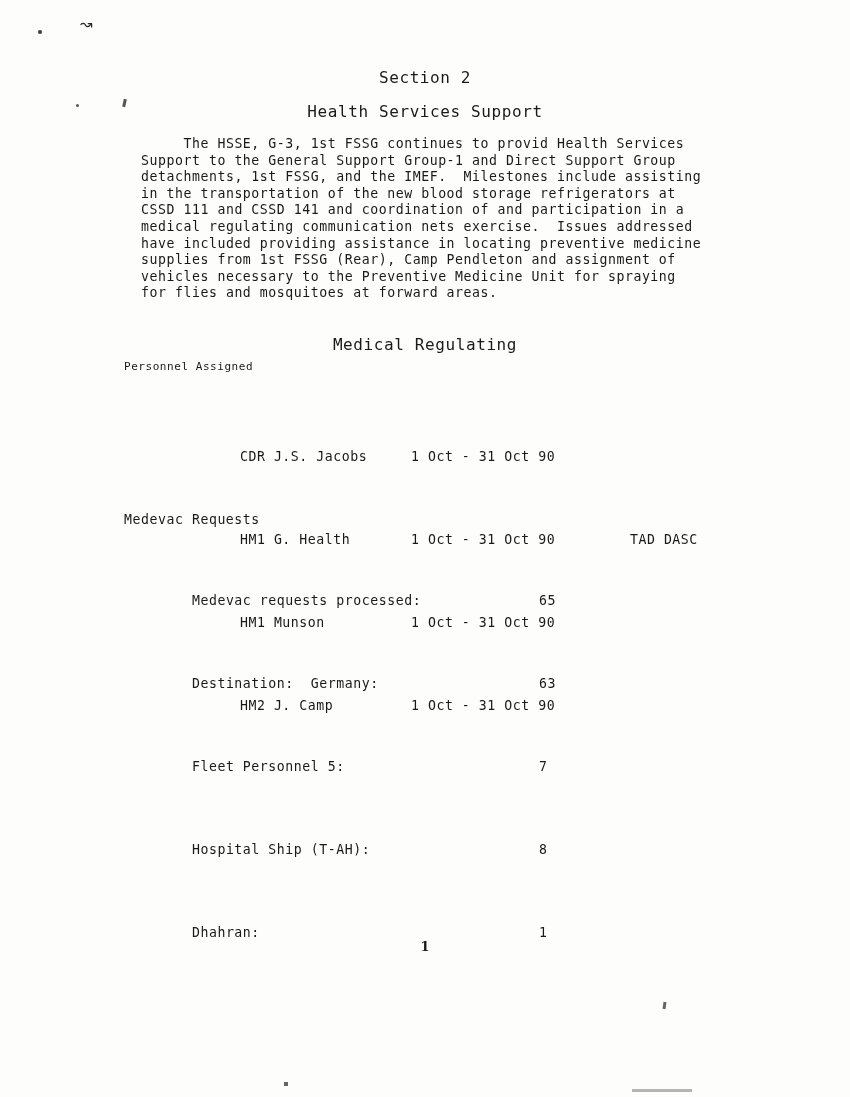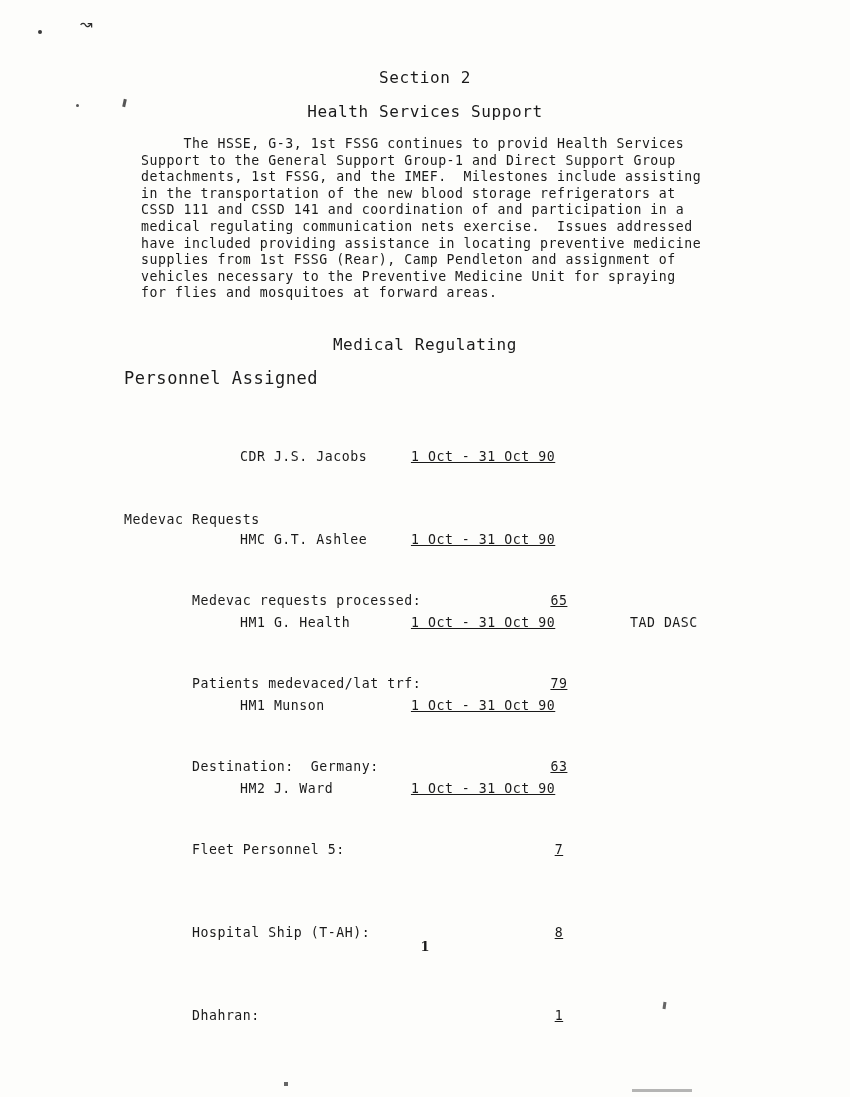--- a/index.html
+++ b/index.html
@@ -122,22 +122,22 @@
   }
   .title-medreg {
     position: absolute;
     left: 0;
     top: 335px;
     width: 850px;
   }
   .heading-personnel {
     position: absolute;
     left: 124px;
-    top: 368px;
-    font-size: 17px;
+    top: 360px;
+    font-size: 11px;
     letter-spacing: 0.55px;
     white-space: pre;
   }
   .personnel-table {
     position: absolute;
     left: 124px;
     top: 399px;
     font-size: 13.2px;
     line-height: 16.6px;
     letter-spacing: 0.55px;
@@ -146,21 +146,20 @@
   .prow { display: block; }
   .pname {
     display: inline-block;
     width: 219px;
     padding-left: 48px;
     box-sizing: border-box;
   }
   .pdates {
     display: inline-block;
     width: 219px;
-    text-decoration: underline;
   }
   .pnote {
     display: inline-block;
     text-align: center;
   }
   .heading-medevac {
     position: absolute;
     left: 124px;
     top: 512px;
     font-size: 13.2px;
@@ -177,23 +176,22 @@
     white-space: pre;
   }
   .mrow { display: block; }
   .mlabel {
     display: inline-block;
     width: 335px;
   }
   .mvalue {
     display: inline-block;
     width: 40px;
-    text-align: center;
+    text-align: left;
     padding-left: 12px;
-    text-decoration: underline;
   }
   .page-number {
     position: absolute;
     left: 0;
     top: 939px;
     width: 850px;
     text-align: center;
     font-family: "DejaVu Serif", "Liberation Serif", serif;
     font-weight: bold;
     font-size: 13px;
@@ -231,41 +229,35 @@
 
     <div class="centered title-medreg">Medical Regulating</div>
 
     <div class="heading-personnel">Personnel Assigned</div>
 
     <div class="personnel-table">
       <div class="prow">
         <span class="pname">CDR J.S. Jacobs</span><span class="pdates">1 Oct - 31 Oct 90</span><span class="pnote"></span>
       </div>
       <div class="prow">
-        <span class="pname">HMC G.T. Ashlee</span><span class="pdates">1 Oct - 31 Oct 90</span><span class="pnote"></span>
-      </div>
-      <div class="prow">
         <span class="pname">HM1 G. Health</span><span class="pdates">1 Oct - 31 Oct 90</span><span class="pnote">TAD DASC</span>
       </div>
       <div class="prow">
         <span class="pname">HM1 Munson</span><span class="pdates">1 Oct - 31 Oct 90</span><span class="pnote"></span>
       </div>
       <div class="prow">
-        <span class="pname">HM2 J. Ward</span><span class="pdates">1 Oct - 31 Oct 90</span><span class="pnote"></span>
+        <span class="pname">HM2 J. Camp</span><span class="pdates">1 Oct - 31 Oct 90</span><span class="pnote"></span>
       </div>
     </div>
 
     <div class="heading-medevac">Medevac Requests</div>
 
     <div class="medevac-table">
       <div class="mrow">
         <span class="mlabel">Medevac requests processed:</span><span class="mvalue">65</span>
-      </div>
-      <div class="mrow">
-        <span class="mlabel">Patients medevaced/lat trf:</span><span class="mvalue">79</span>
       </div>
       <div class="mrow">
         <span class="mlabel">Destination:  Germany:</span><span class="mvalue">63</span>
       </div>
       <div class="mrow">
         <span class="mlabel">Fleet Personnel 5:</span><span class="mvalue">7</span>
       </div>
       <div class="mrow">
         <span class="mlabel">Hospital Ship (T-AH):</span><span class="mvalue">8</span>
       </div>

